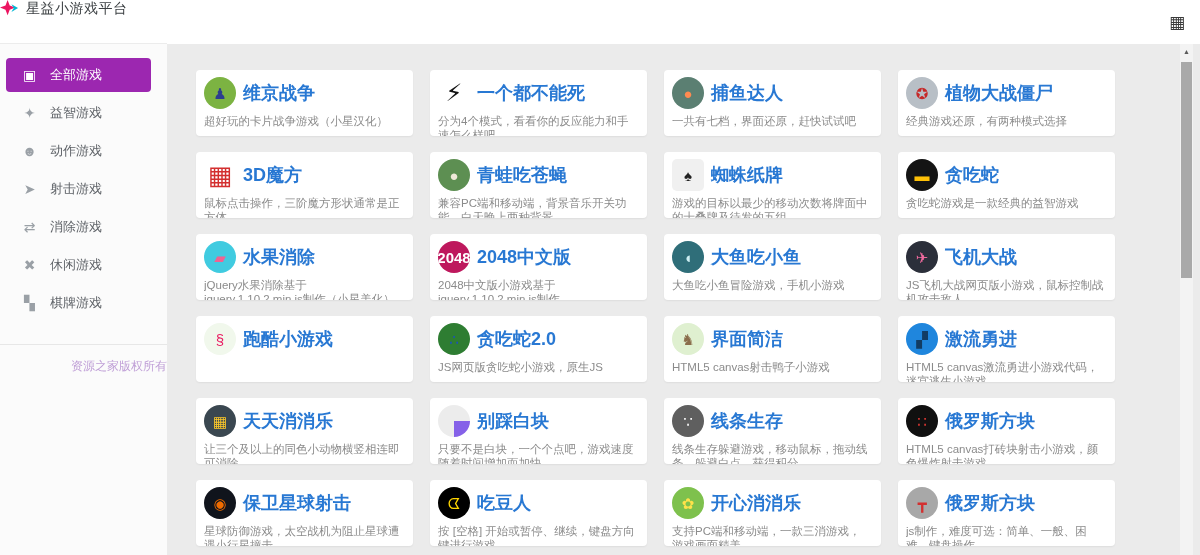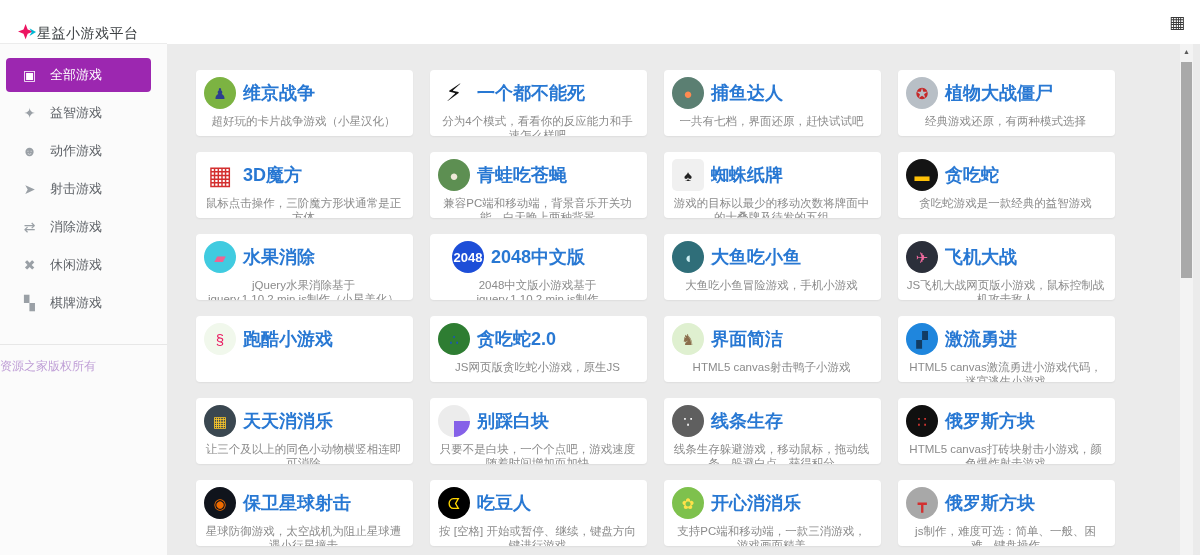--- a/index.html
+++ b/index.html
@@ -5,54 +5,54 @@
   * { margin:0; padding:0; box-sizing:border-box; }
   html,body { width:1200px; height:555px; overflow:hidden; }
   body {
     font-family:"Liberation Sans","DejaVu Sans",sans-serif;
     background:#ebebeb; color:#333; font-size:13px;
   }
   :root { --accent:#9c27b0; --title-blue:#2878d3; }
 
   
   .topbar { height:44px; background:#fff; display:flex; align-items:center; position:relative; z-index:5; }
-  .logo-zone { width:167px; height:44px; display:flex; align-items:flex-end; padding-left:18px; gap:0;
+  .logo-zone { width:167px; height:44px; display:flex; align-items:flex-start; gap:7px;
                border-bottom:1px solid #ececec; background:#fff; }
   .logo-mark { width:19px; height:19px; flex:0 0 auto; }
   .logo-title { font-size:14px; color:#3c4043; font-weight:500; letter-spacing:.5px; white-space:nowrap; }
   .topbar-right { margin-left:auto; margin-right:15px; font-size:17px; color:#3a3a3a; line-height:1; cursor:pointer; }
 
   
   .frame { display:flex; height:511px; }
 
   
   .sidebar { width:167px; background:#fbfbfb; height:100%; display:flex; flex-direction:column; }
   .side-list { list-style:none; padding:14px 0 0 0; }
   .side-item { height:34px; margin:0 16px 4px 6px; border-radius:4px; display:flex; align-items:center;
                padding-left:15px; gap:12px; color:#5f6368; cursor:pointer; }
   .side-item .sicon { width:17px; text-align:center; font-size:14px; color:#9aa0a6; line-height:1; }
   .side-item .slabel { font-size:13px; }
   .side-item.active { background:var(--accent); color:#fff; }
   .side-item.active .sicon { color:#fff; }
   .side-sep { border:0; border-top:1px solid #e7e7e7; margin:20px 0 0 0; }
-  .side-copy { text-align:left; margin-top:13px; font-size:12px; color:#bf9ed6; }
+  .side-copy { text-align:right; margin-top:13px; font-size:12px; color:#bf9ed6; }
 
   
   .main { flex:1; position:relative; background:#ebebeb; height:100%; overflow:hidden; }
   .cards { margin:26px 0 0 29px; width:920px; display:grid;
            grid-template-columns:repeat(4,217px); column-gap:17px; row-gap:16px; }
   .card { background:#fff; border-radius:4px; height:66px; padding:5px 10px 0 8px;
           box-shadow:0 1px 2px rgba(0,0,0,.06); overflow:hidden; cursor:pointer; }
   .card-head { display:flex; align-items:center; gap:7px; height:36px; }
   .gicon { width:32px; height:32px; flex:0 0 auto; border-radius:50%; display:flex;
            align-items:center; justify-content:center; font-size:15px; line-height:1; overflow:hidden; }
   .gicon.square { border-radius:5px; }
   .gicon.none { background:transparent !important; font-size:24px; }
   .gtitle { font-size:18px; font-weight:bold; color:var(--title-blue); text-decoration:none; white-space:nowrap; }
-  .gdesc { margin-top:3px; font-size:11.5px; line-height:14px; color:#8b8b8b; max-height:28px; overflow:hidden;text-align:center; }
+  .gdesc { margin-top:3px; font-size:11.5px; line-height:14px; color:#8b8b8b; max-height:28px; overflow:hidden; }
 
   
   .scrollbar { position:absolute; top:0; right:7px; width:13px; height:100%; background:#f3f3f3; }
   .sb-arrow { height:14px; display:flex; align-items:center; justify-content:center;
               font-size:7px; color:#5b5b5b; cursor:pointer; }
   .sb-thumb { position:absolute; top:18px; left:1px; width:11px; height:216px; background:#a9a9a9; cursor:grab; }
 </style>
 </head>
 <body>
 
@@ -178,21 +178,21 @@
   <div class="card">
     <div class="card-head">
       <span class="gicon circle" style="background: rgb(64, 203, 224); color: rgb(240, 98, 146);">▰</span>
       <a class="gtitle">水果消除</a>
     </div>
     <p class="gdesc">jQuery水果消除基于jquery.1.10.2.min.js制作（小星美化）</p>
   </div>
 
   <div class="card">
     <div class="card-head">
-      <span class="gicon circle" style="background: #1d4ed8; color: rgb(255, 255, 255); font-size: 13px; font-weight: bold; margin-left: 14px;">2048</span>
+      <span class="gicon circle" style="background: #be185d; color: rgb(255, 255, 255); font-size: 15px; font-weight: bold;">2048</span>
       <a class="gtitle">2048中文版</a>
     </div>
     <p class="gdesc">2048中文版小游戏基于jquery.1.10.2.min.js制作</p>
   </div>
 
   <div class="card">
     <div class="card-head">
       <span class="gicon circle" style="background: rgb(47, 110, 121); color: rgb(205, 238, 242);">◖</span>
       <a class="gtitle">大鱼吃小鱼</a>
     </div>

